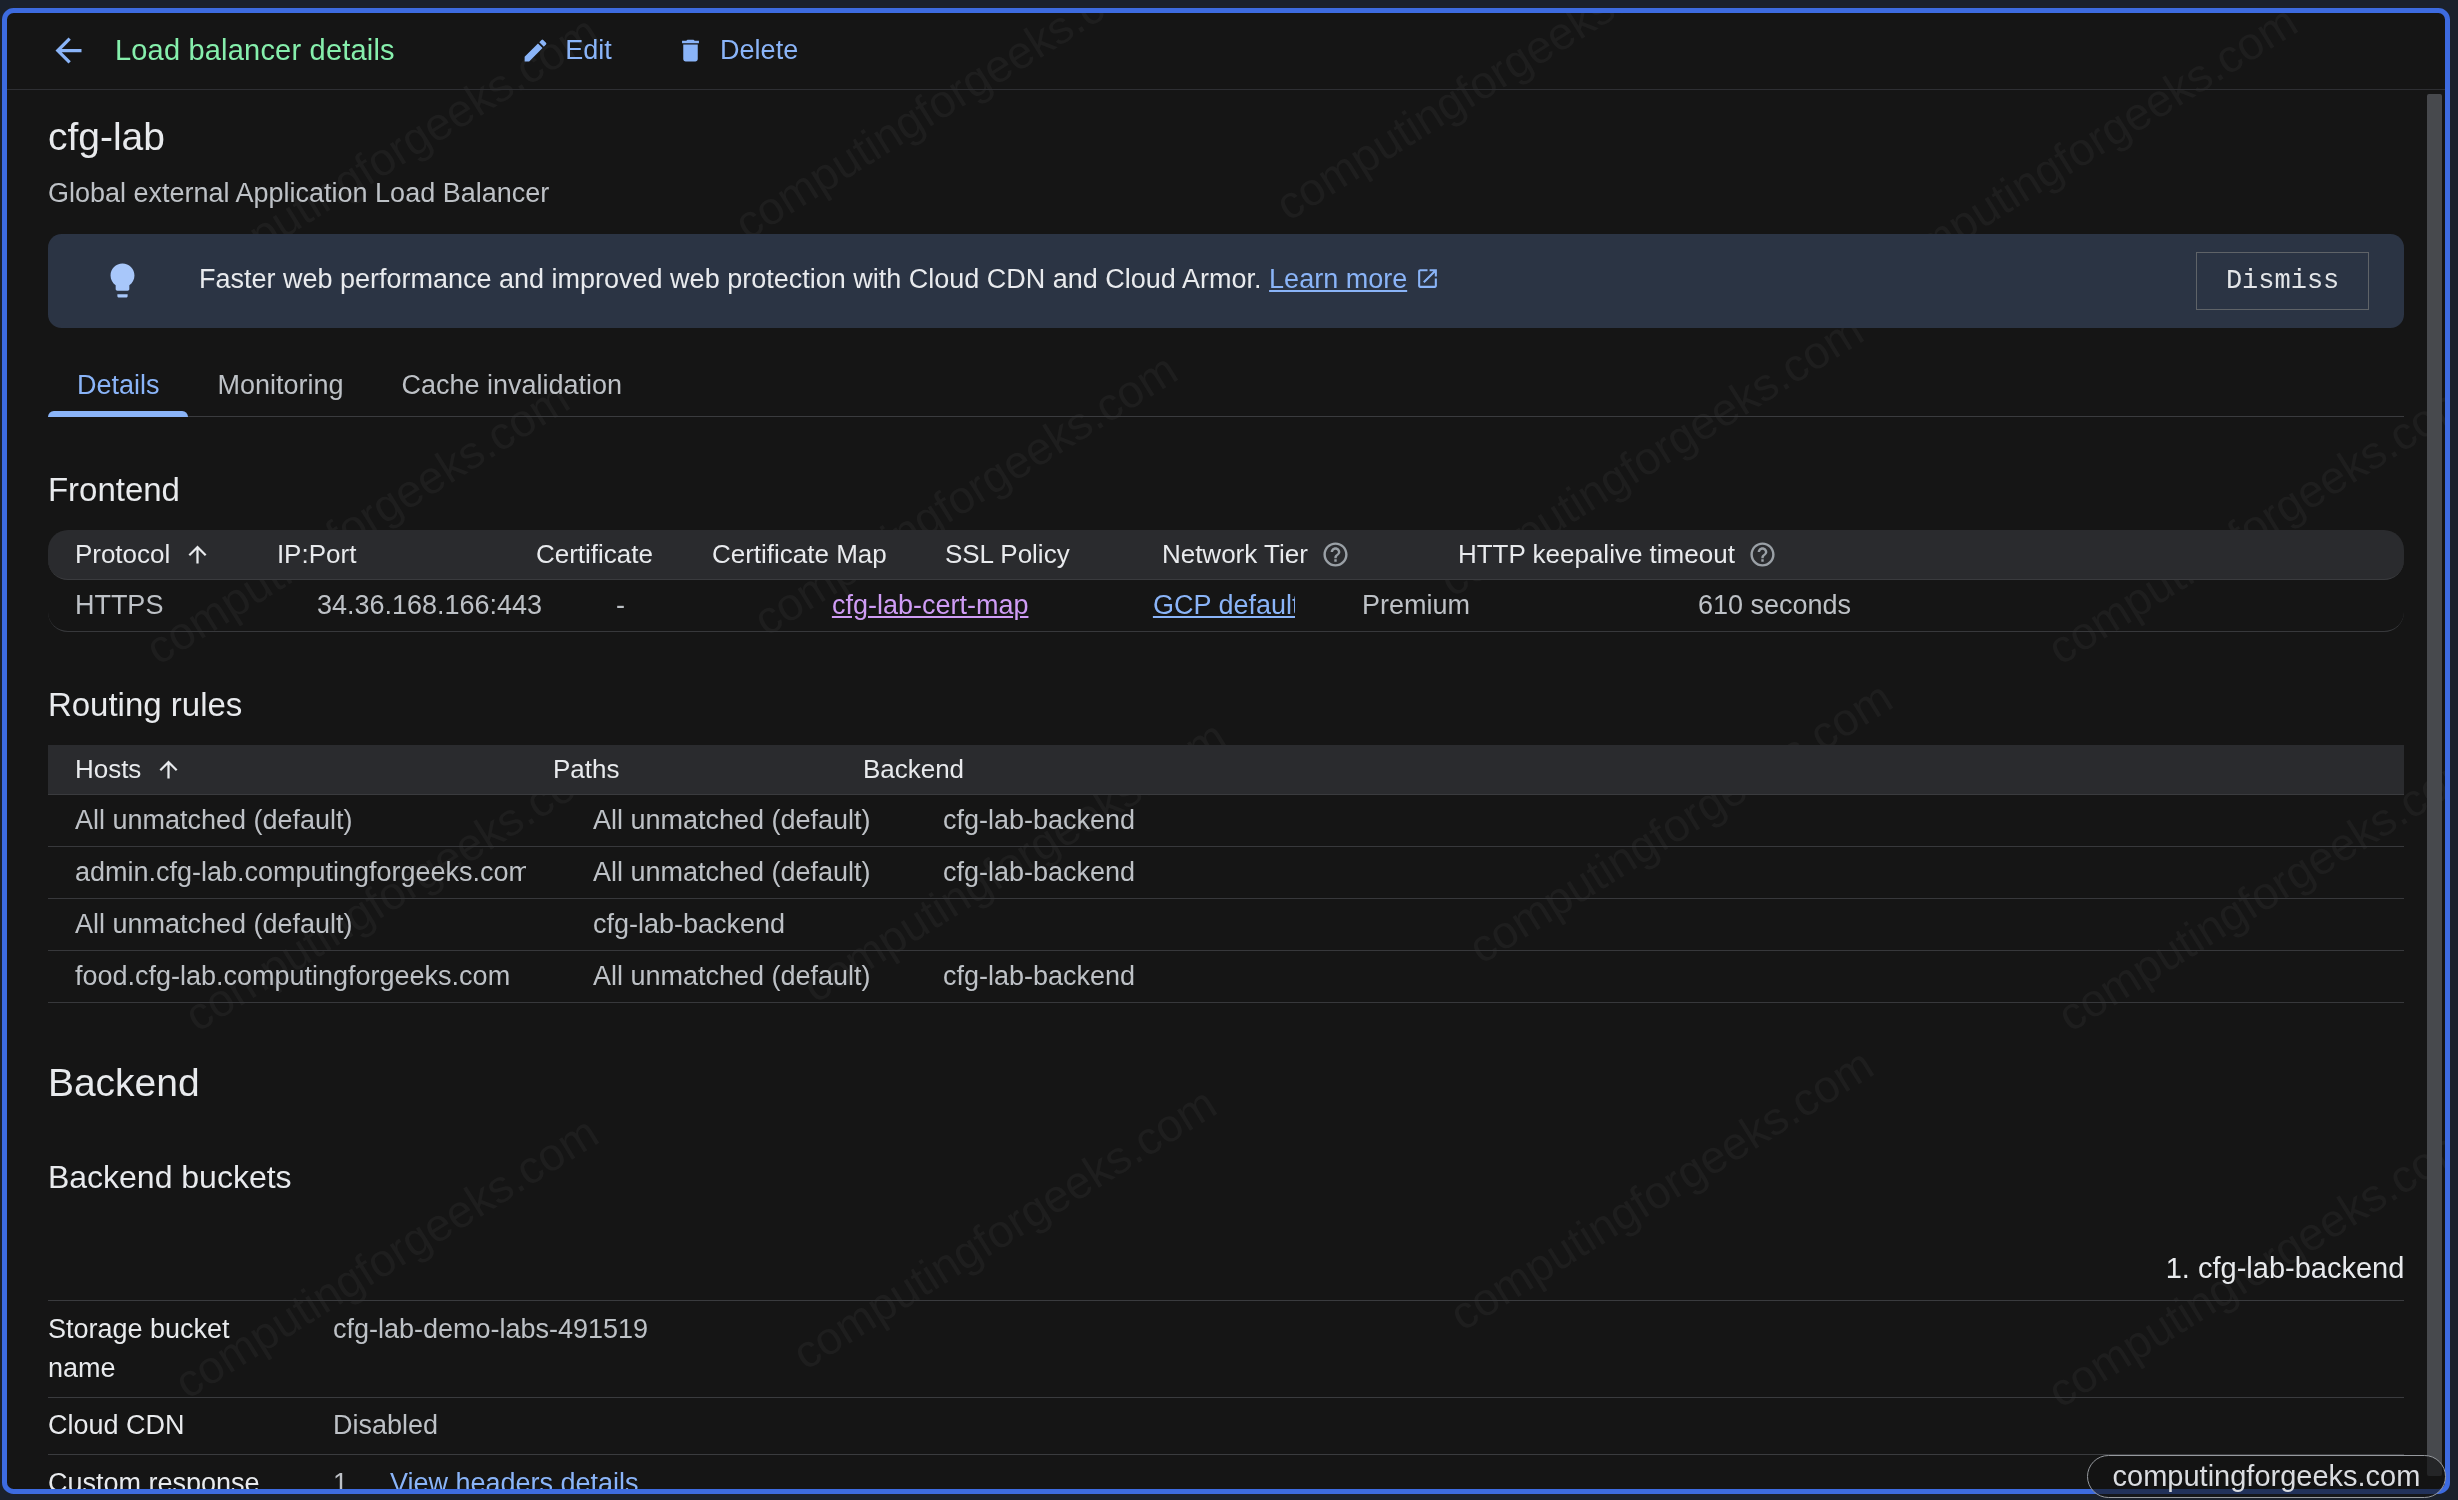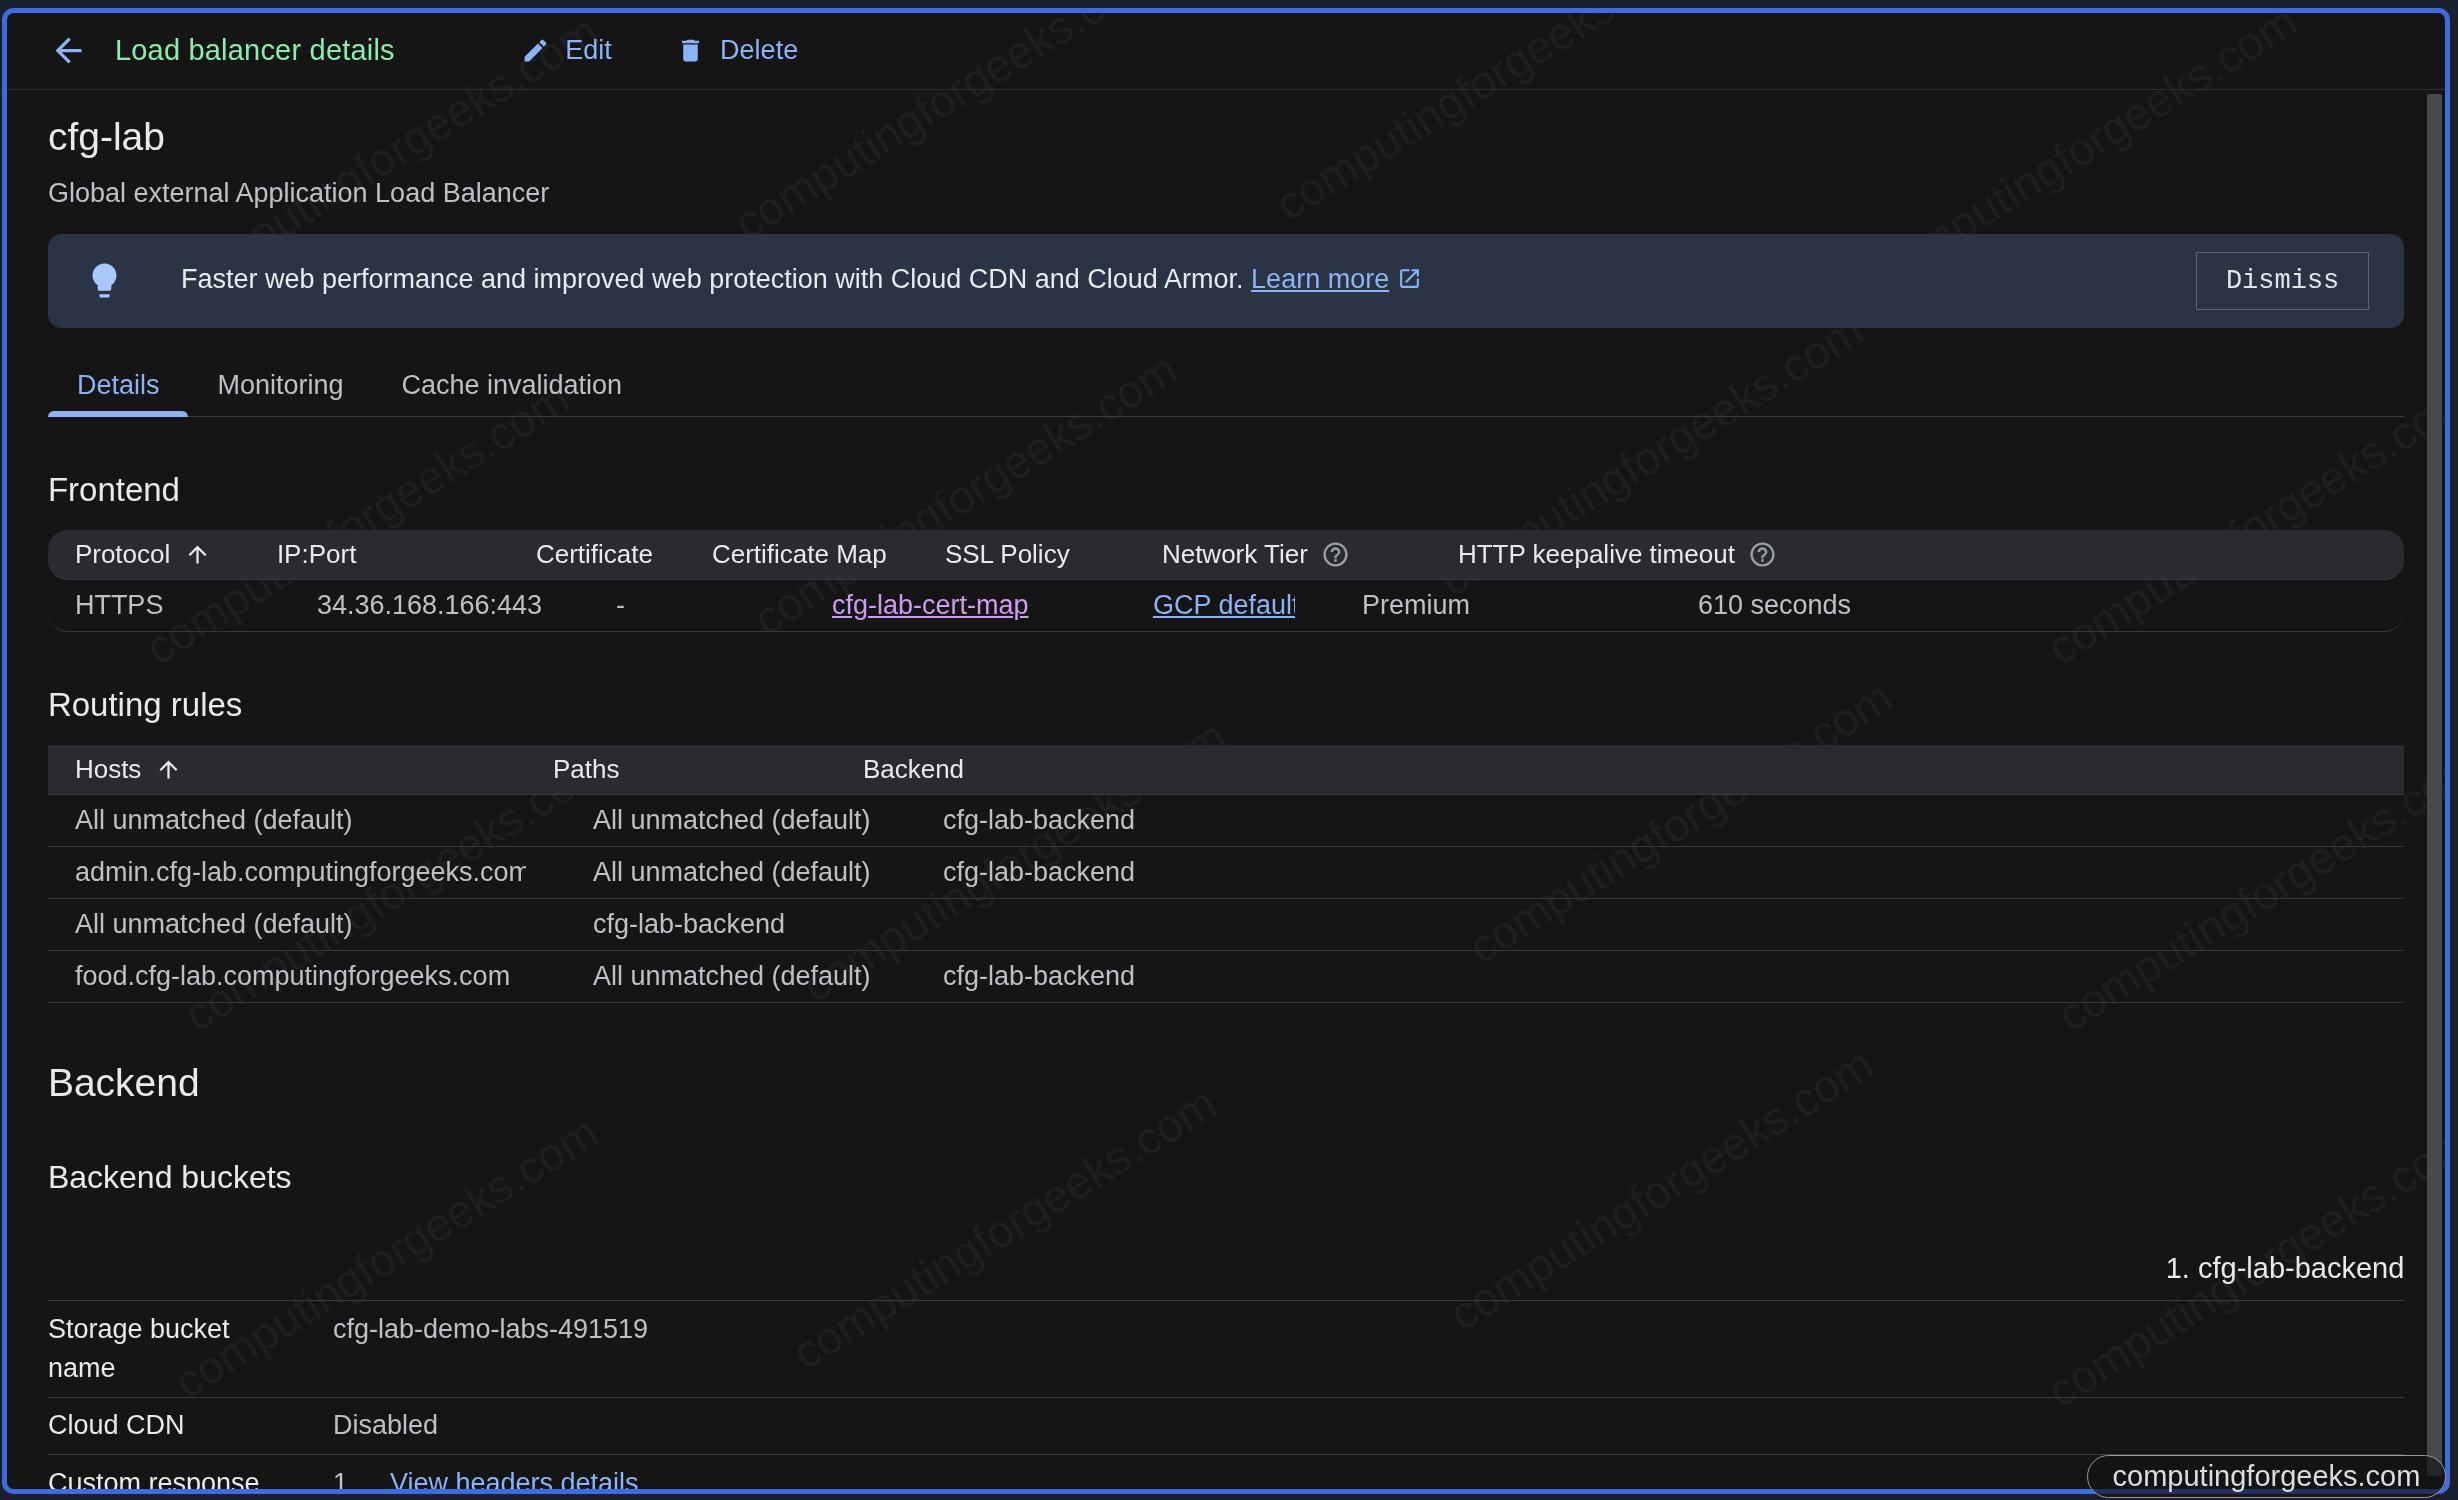--- a/index.html
+++ b/index.html
@@ -30,21 +30,21 @@
   .topbar-title { font-size:29px; color:#86efac; margin-left:23px; letter-spacing:0.2px; }
   .topbar-actions { display:flex; align-items:center; margin-left:126px; gap:64px; }
   .action-btn { display:flex; align-items:center; gap:15.4px; color:#8ab4f8; font-size:27px; font-weight:500; cursor:pointer; }
   
   .content { position:relative; z-index:1; padding:0 41px; }
   .lb-name { font-size:39px; font-weight:400; color:#e8eaed; margin-top:25px; }
   .lb-type { font-size:27px; color:#bdc1c6; margin-top:19.3px; }
   
   .banner {
     margin-top:25px; height:94px; background:#2b3444; border-radius:13.5px;
-    display:flex; align-items:center; padding:0 35px 0 36px;
+    display:flex; align-items:center; padding:0 35px 0 54px;
   }
   .banner-text { margin-left:56px; font-size:27px; color:#e8eaed; }
   .banner-link { color:#8ab4f8; text-decoration:underline; cursor:pointer; margin-left:7.7px; }
   .ext-icon { display:inline-block; vertical-align:-2.9px; margin-left:7.7px; }
   .dismiss-btn {
     margin-left:auto; border:1px solid #5f6368; border-radius:0; background:transparent;
     color:#e3e5e8; font-size:27px; font-family:Liberation Mono, monospace; padding:12.6px 29px; cursor:pointer;
   }
   
   .tabs { margin-top:27px; display:flex; border-bottom:1px solid #3a3b3e; }

